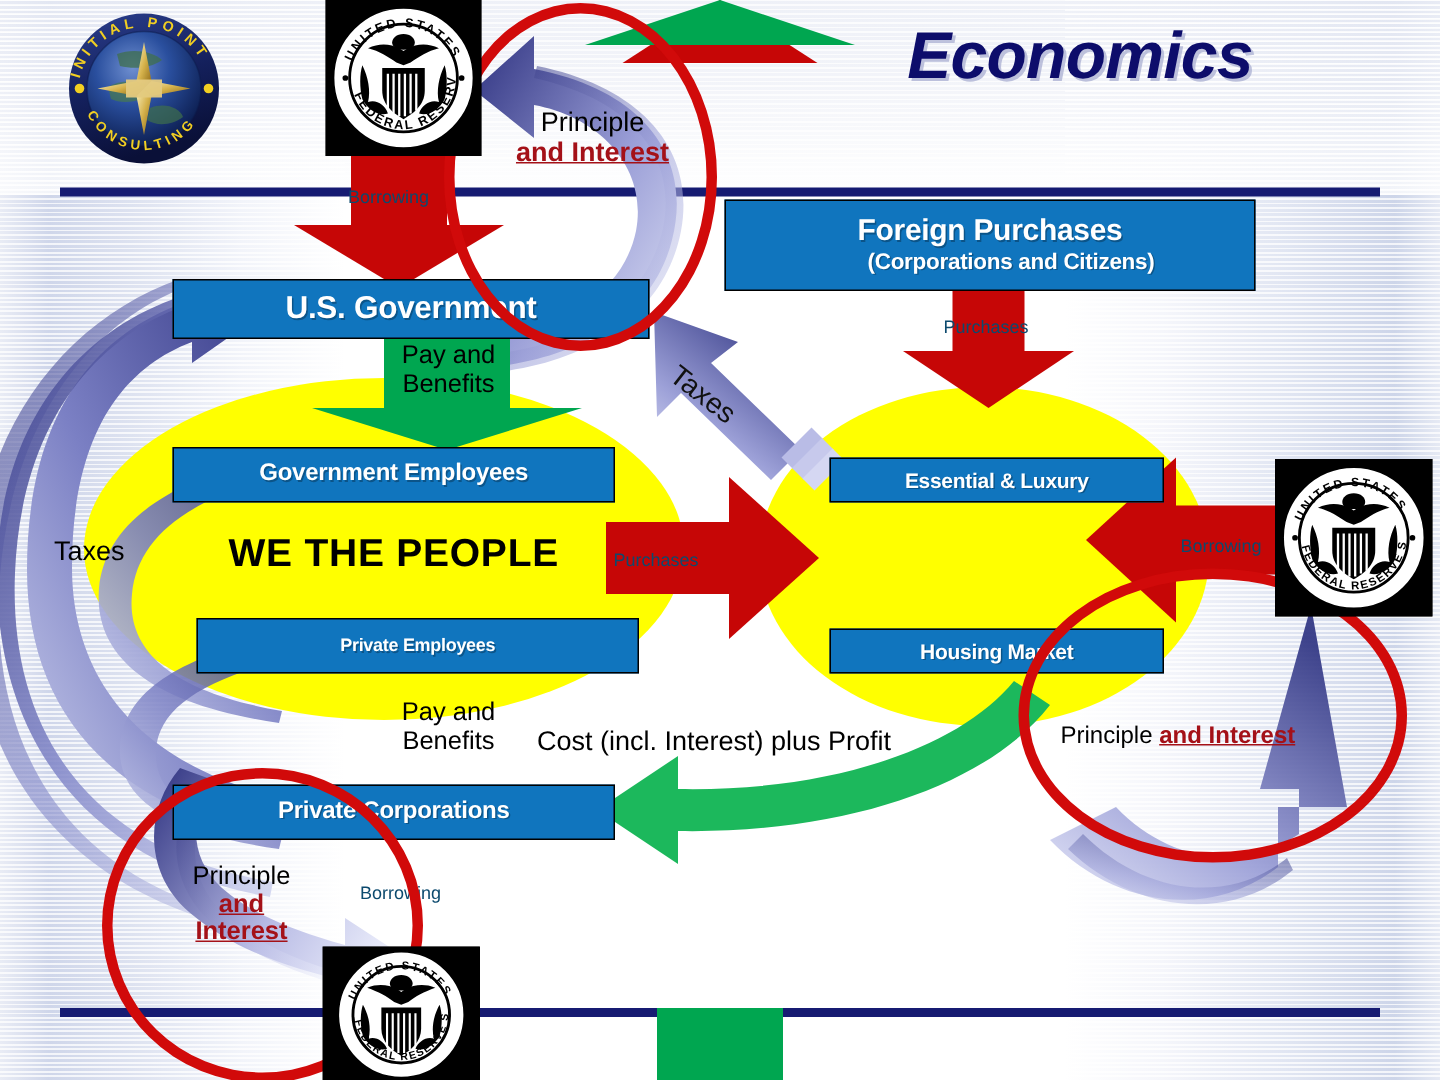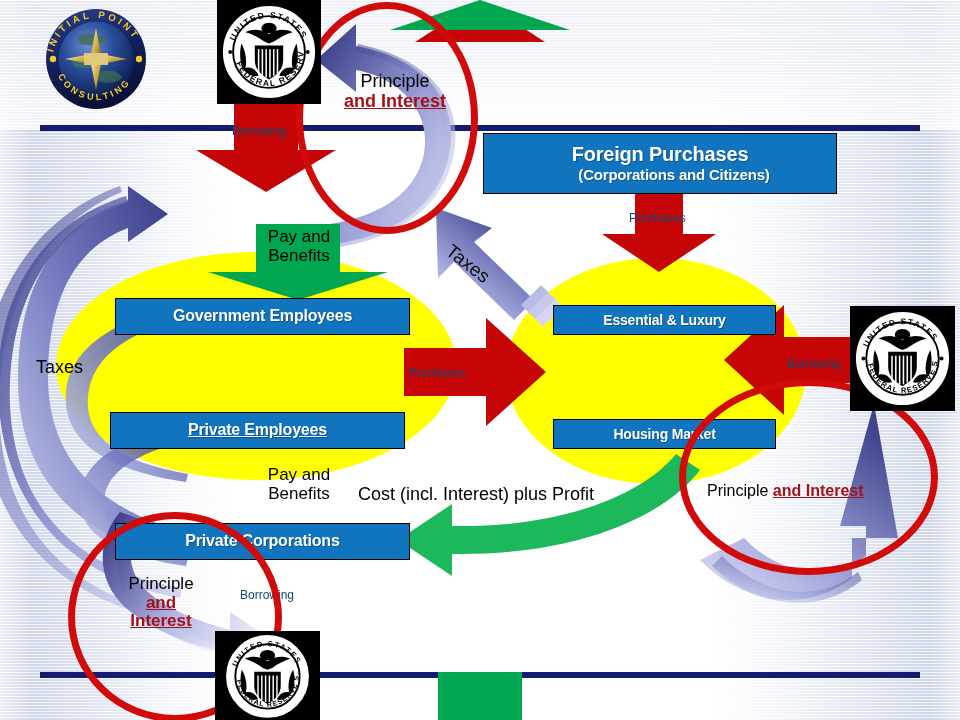--- a/index.html
+++ b/index.html
@@ -67,21 +67,21 @@
     text-align:center;
     letter-spacing:-0.2px;
     text-shadow:1px 1px 0 rgba(0,0,0,.28);
     line-height:1.04;
   }
   #box-foreign{left:483px;top:133px;width:352px;height:59px;}
   #box-foreign .l1{font-size:20px;}
   #box-foreign .l2{font-size:15px;margin-top:2px;margin-left:28px;}
   #box-usgov{left:115px;top:186px;width:316px;height:38px;font-size:21px;}
   #box-govemp{left:115px;top:298px;width:293px;height:35px;font-size:16px;}
-  #box-privemp{left:110px;top:412px;width:293px;height:35px;font-size:16px;text-decoration:underline;}
+  #box-privemp{left:131px;top:412px;width:293px;height:35px;font-size:12px;}
   #box-privcorp{left:115px;top:523px;width:293px;height:35px;font-size:16px;}
   #box-essential{left:553px;top:305px;width:221px;height:28px;font-size:14px;}
   #box-housing{left:553px;top:419px;width:221px;height:28px;font-size:14px;}
 
   
   .oval-label{
     position:absolute;color:#000;font-weight:bold;text-align:center;
     letter-spacing:.5px;
   }
   #label-people{left:120px;top:353px;width:285px;font-size:26px;}
@@ -222,20 +222,21 @@
   <div class="bg-right-fill"></div>
   <div class="bg-top-fill"></div>
   <div class="bg-stripes bg-left"></div>
   <div class="bg-stripes bg-right"></div>
   <div class="bg-stripes bg-top"></div>
 
   <div class="rule rule-top"></div>
   <div class="rule rule-bottom"></div>
 
   <div id="title-block">
+    <div id="title-main">Economics</div>
   </div>
 
   <div class="oval" id="oval-people"></div>
   <div class="oval" id="oval-goods"></div>
 
   <svg class="svg-layer" viewBox="0 0 960 720">
     <defs>
       <linearGradient id="gradPurpleA" x1="0" y1="1" x2="1" y2="0">
         <stop offset="0%" stop-color="#c9cdeb"></stop>
         <stop offset="45%" stop-color="#7b80c4"></stop>
@@ -364,26 +365,28 @@
                L 452,576 L 398,540 L 452,504 L 452,526
                C 556,528 640,498 676,454 Z" fill="#1cb85c"></path>
     </g>
   </svg>
   <div id="cost-label">Cost (incl. Interest) plus Profit</div>
 
   <div class="bluebox" id="box-foreign">
     <div class="l1">Foreign Purchases</div>
     <div class="l2">(Corporations and Citizens)</div>
   </div>
+  <div class="bluebox" id="box-usgov">U.S. Government</div>
   <div class="bluebox" id="box-govemp">Government Employees</div>
   <div class="bluebox" id="box-privemp">Private Employees</div>
   <div class="bluebox" id="box-privcorp">Private Corporations</div>
   <div class="bluebox" id="box-essential">Essential &amp; Luxury</div>
   <div class="bluebox" id="box-housing">Housing Market</div>
 
+  <div class="oval-label" id="label-people">WE THE PEOPLE</div>
 
   <div id="taxes-left-label">Taxes</div>
   <div id="taxes-diag-label">Taxes</div>
 
   <div class="red-ellipse" id="ellipse-top"></div>
   <div class="red-ellipse" id="ellipse-botleft"></div>
   <div class="red-ellipse" id="ellipse-botright"></div>
 
   <div class="pi" id="pi-top">
     <div class="p1">Principle</div>

